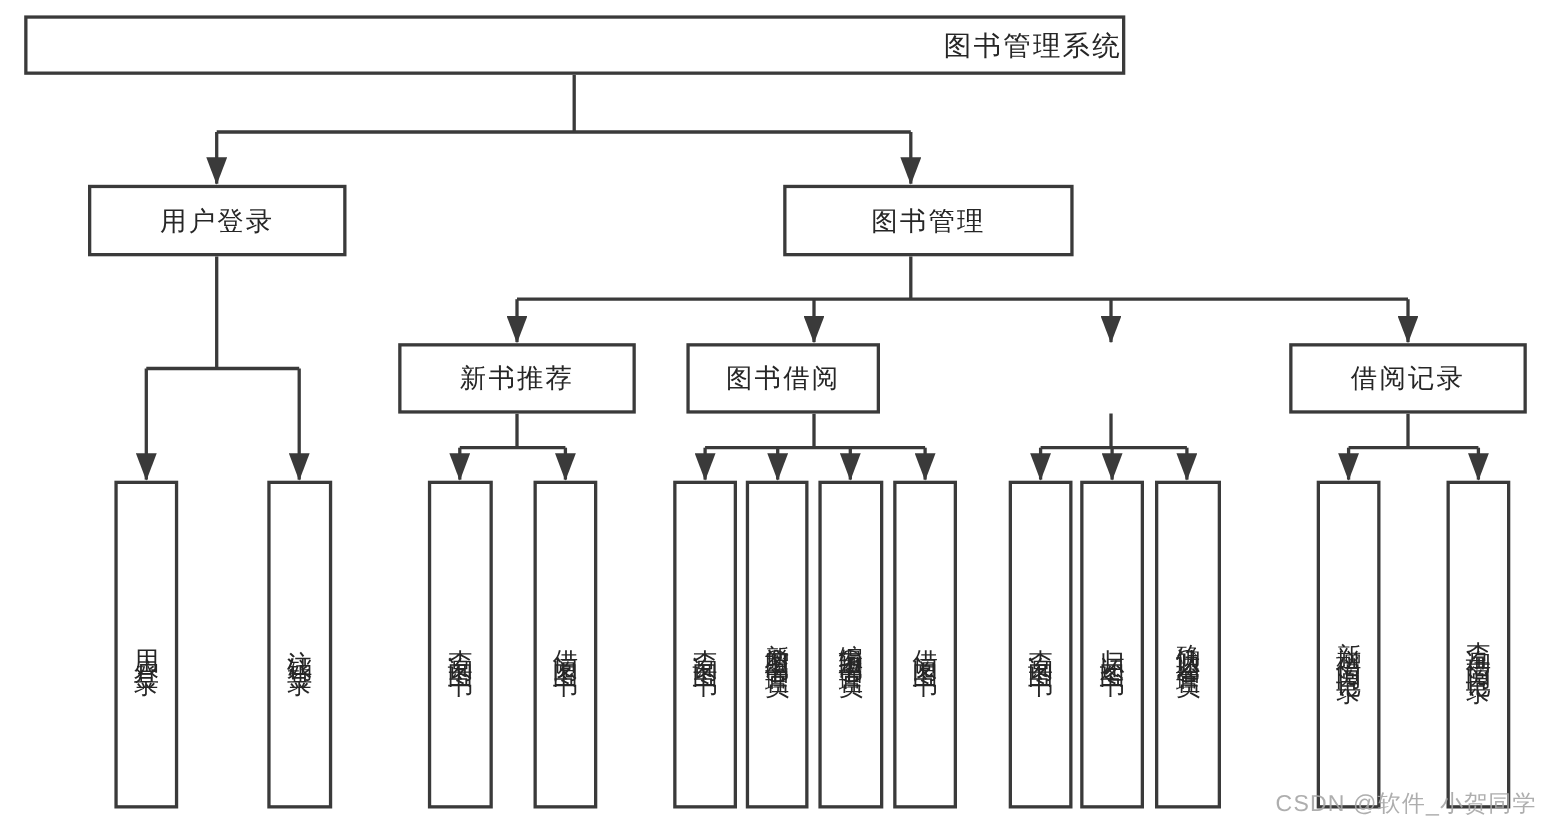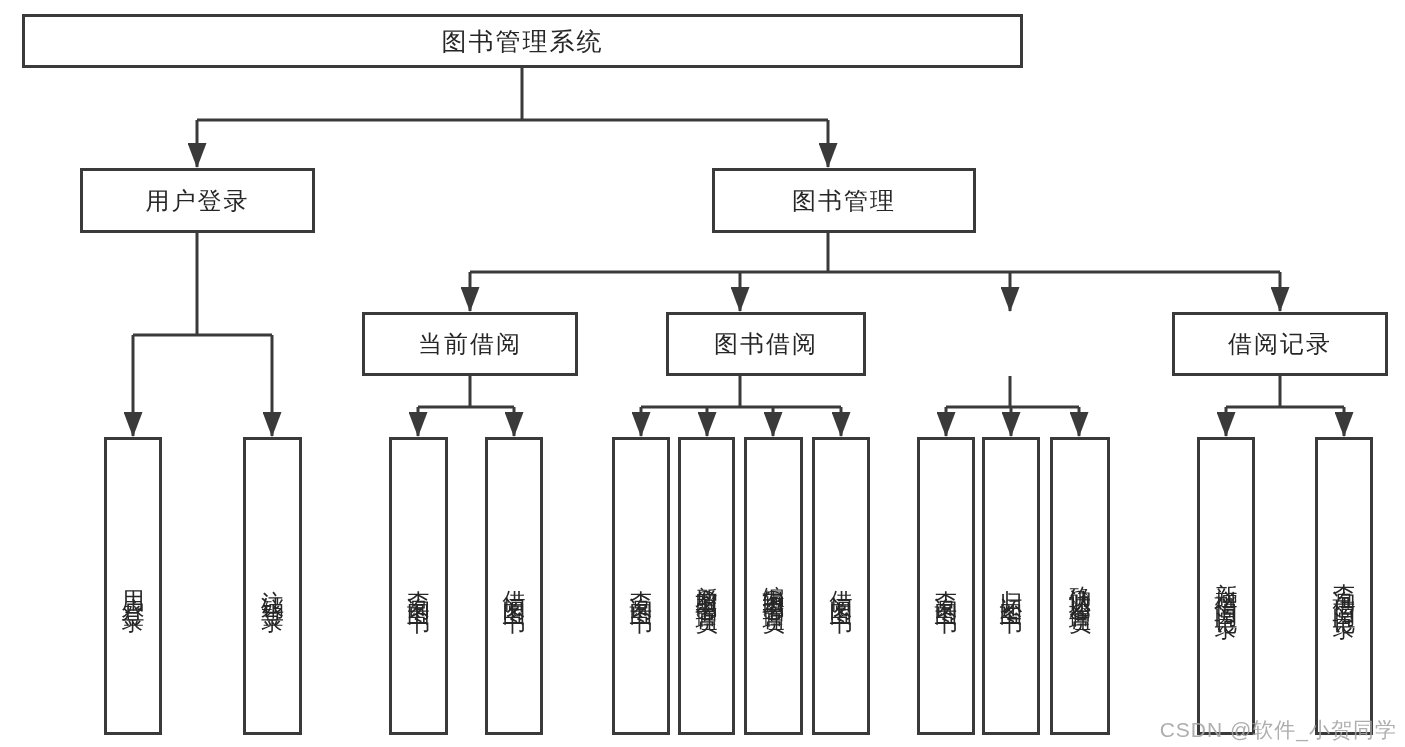--- a/index.html
+++ b/index.html
@@ -71,35 +71,35 @@
       <path d="M1011 407 V436" marker-end="url(#arrow)"></path>
       <path d="M1079 407 V436" marker-end="url(#arrow)"></path>
     </g>
     <g>
       <path d="M1280 376 V407 M1226 407 H1344"></path>
       <path d="M1226 407 V436" marker-end="url(#arrow)"></path>
       <path d="M1344 407 V436" marker-end="url(#arrow)"></path>
     </g>
   </svg>
 
-  <div class="box" style="left:22px; top:14px; width:1001px; height:54px;">
+  <div class="box" style="left:22px; top:14px; width:1001px; height:54px;justify-content:flex-end;">
     <span class="h-label root-label">图书管理系统</span>
   </div>
 
   <div class="box" style="left:80px; top:168px; width:235px; height:65px;">
     <span class="h-label">用户登录</span>
   </div>
   <div class="box" style="left:712px; top:168px; width:264px; height:65px;">
     <span class="h-label">图书管理</span>
   </div>
 
   <div class="box" style="left:362px; top:312px; width:216px; height:64px;">
-    <span class="h-label">当前借阅</span>
+    <span class="h-label">新书推荐</span>
   </div>
-  <div class="box" style="left:666px; top:312px; width:200px; height:64px;">
+  <div class="box" style="left:624px; top:312px; width:176px; height:64px;">
     <span class="h-label">图书借阅</span>
   </div>
   <div class="box" style="left:1172px; top:312px; width:216px; height:64px;">
     <span class="h-label">借阅记录</span>
   </div>
 
   <div class="box" style="left:104px; top:437px; width:58px; height:298px;">
     <span class="v-label">用户登录</span>
   </div>
   <div class="box" style="left:243px; top:437px; width:59px; height:298px;">

